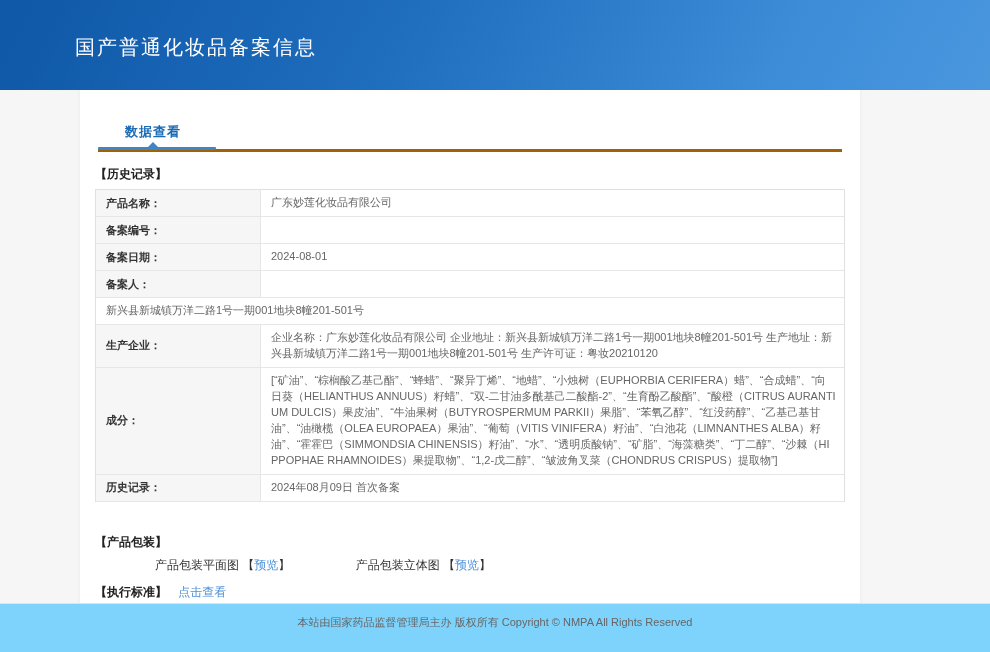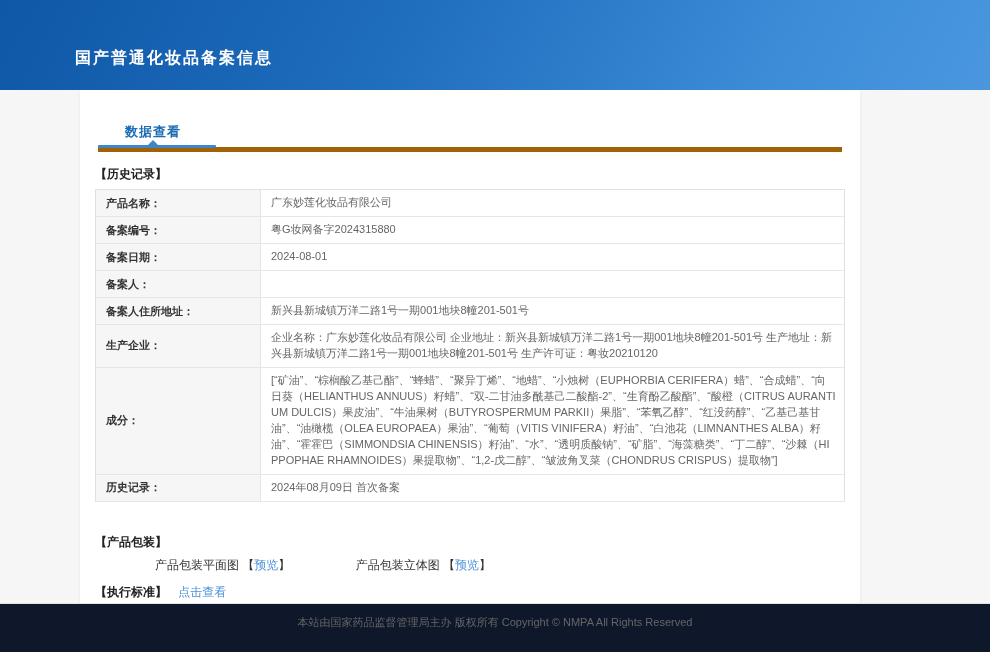--- a/index.html
+++ b/index.html
@@ -10,41 +10,41 @@
     overflow: hidden;
   }
   
   .header {
     height: 90px;
     background: linear-gradient(118deg, #0f57a7 0%, #1f6dbd 40%, #3c8cd8 78%, #4a97de 100%);
     position: relative;
   }
   .header-title {
     position: absolute;
-    left: 75px; top: 48px;
+    left: 75px; top: 34px;
     color: #ffffff;
-    font-size: 16px;
-    font-weight: bold;
+    font-size: 20px;
+    font-weight: normal;
     letter-spacing: 2px;
   }
   
   .card {
     width: 780px;
     margin-left: 80px;
     background: #ffffff;
     min-height: 513px;
     box-shadow: 0 0 4px rgba(0,0,0,0.06);
     padding-top: 32px;
     padding-bottom: 10px;
   }
   
   .tab-bar {
     position: relative;
     margin: 0 18px 12px 18px;
-    border-bottom: 5px solid #a16207;
+    border-bottom: 3px solid #a16207;
     height: 30px;
   }
   .tab {
     display: inline-block;
     margin-left: 27px;
     color: #1a6cb5;
     font-size: 13px;
     font-weight: bold;
     letter-spacing: 1px;
     cursor: pointer;
@@ -125,21 +125,21 @@
     font-size: 12px;
   }
   .std-title { font-weight: bold; color: #222222; }
   .std-link { margin-left: 8px; font-size: 12px; }
   
   .footer {
     position: absolute;
     left: 0; bottom: 0;
     width: 990px;
     height: 49px;
-    background: #0f172a;
+    background: #7dd3fc;
     border-top: 1px solid #e3e3e3;
     text-align: center;
   }
   .footer-text {
     display: inline-block;
     margin-top: 11px;
     font-size: 11px;
     color: #666666;
   }
 </style>
@@ -161,31 +161,29 @@
 
   <div class="section-title">【历史记录】</div>
 
   <div class="info-table">
     <div class="info-row">
       <div class="cell-label">产品名称：</div>
       <div class="cell-value">广东妙莲化妆品有限公司</div>
     </div>
     <div class="info-row">
       <div class="cell-label">备案编号：</div>
-      <div class="cell-value">粤G妆网备字2024315880</div>
     </div>
     <div class="info-row">
       <div class="cell-label">备案日期：</div>
       <div class="cell-value">2024-08-01</div>
     </div>
     <div class="info-row">
       <div class="cell-label">备案人：</div>
     </div>
     <div class="info-row">
-      <div class="cell-label">备案人住所地址：</div>
       <div class="cell-value">新兴县新城镇万洋二路1号一期001地块8幢201-501号</div>
     </div>
     <div class="info-row">
       <div class="cell-label">生产企业：</div>
       <div class="cell-value">企业名称：广东妙莲化妆品有限公司 企业地址：新兴县新城镇万洋二路1号一期001地块8幢201-501号 生产地址：新兴县新城镇万洋二路1号一期001地块8幢201-501号 生产许可证：粤妆20210120</div>
     </div>
     <div class="info-row">
       <div class="cell-label">成分：</div>
       <div class="cell-value">[“矿油”、“棕榈酸乙基己酯”、“蜂蜡”、“聚异丁烯”、“地蜡”、“小烛树（EUPHORBIA CERIFERA）蜡”、“合成蜡”、“向日葵（HELIANTHUS ANNUUS）籽蜡”、“双-二甘油多酰基己二酸酯-2”、“生育酚乙酸酯”、“酸橙（CITRUS AURANTIUM DULCIS）果皮油”、“牛油果树（BUTYROSPERMUM PARKII）果脂”、“苯氧乙醇”、“红没药醇”、“乙基己基甘油”、“油橄榄（OLEA EUROPAEA）果油”、“葡萄（VITIS VINIFERA）籽油”、“白池花（LIMNANTHES ALBA）籽油”、“霍霍巴（SIMMONDSIA CHINENSIS）籽油”、“水”、“透明质酸钠”、“矿脂”、“海藻糖类”、“丁二醇”、“沙棘（HIPPOPHAE RHAMNOIDES）果提取物”、“1,2-戊二醇”、“皱波角叉菜（CHONDRUS CRISPUS）提取物”]</div>
     </div>

